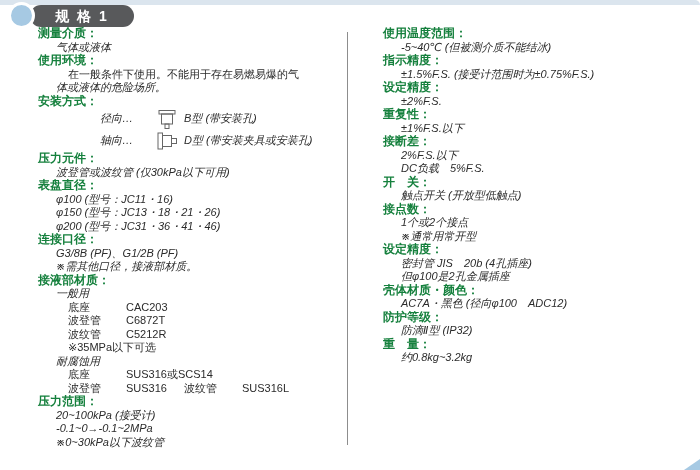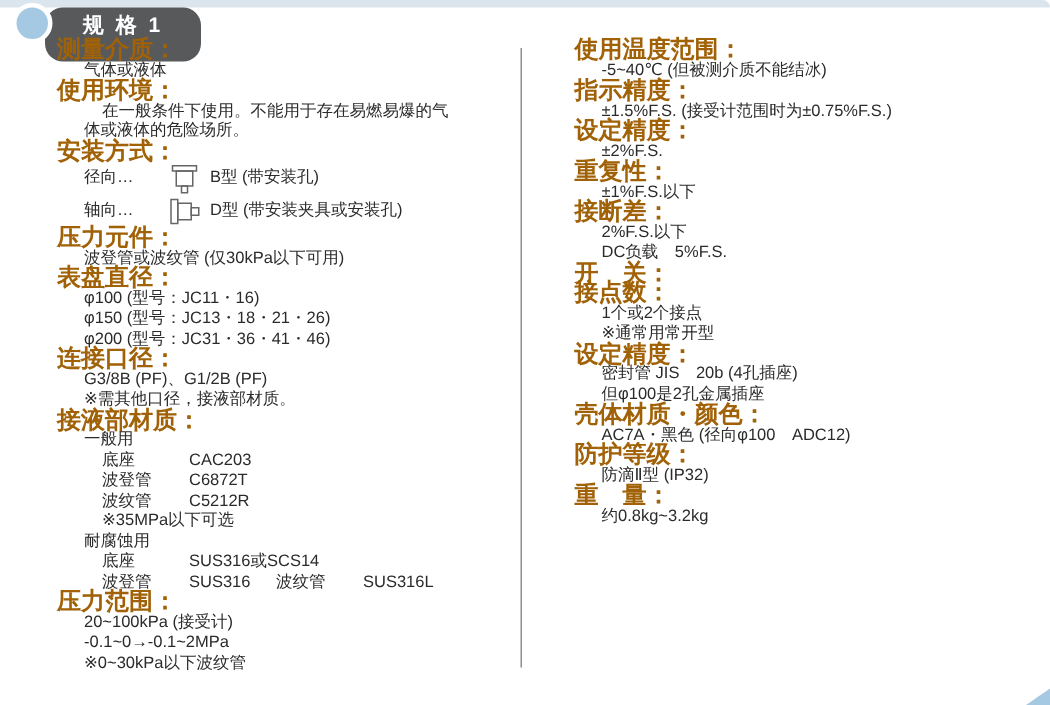--- a/index.html
+++ b/index.html
@@ -8,45 +8,45 @@
     position:relative; background:#fff; overflow:hidden;
     font-family:"Liberation Sans","DejaVu Sans",sans-serif;
     color:#2b2b2b;
   }
   .topbar {
     position:absolute; top:0; left:0; width:700px; height:5px;
     background:var(--topbar,#dbe5ee); border-radius:0 6px 0 0;
   }
   .header { position:absolute; top:2px; left:6px; width:140px; height:28px; }
   .badge {
-    position:absolute; left:24px; top:3px; width:104px; height:36px;
+    position:absolute; left:24px; top:3px; width:104px; height:22px;
     background:var(--badge,#58595b); border-radius:12px;
     color:#fff; font-weight:bold; font-size:14px; line-height:22px;
     text-align:center; letter-spacing:2px;
   }
   .circle {
     position:absolute; left:2px; top:0; width:27px; height:27px;
     background:var(--accent,#a6c9e3); border:3px solid #fff; border-radius:50%; z-index:2;
   }
   .columns { position:absolute; top:27px; left:0; width:700px; }
   .speccol { position:absolute; top:0; }
   #col-left  { left:38px;  width:302px; }
   #col-right { left:383px; width:310px; }
   .divider {
     position:absolute; left:347px; top:5px; width:1px; height:413px;
     background:var(--divider,#8d8d8d);
   }
-  .heading { font-weight:bold; font-size:16px; line-height:13.5px; color:#a16207; white-space:nowrap; }
+  .heading { font-weight:bold; font-size:12px; line-height:13.5px; color:#15803d; white-space:nowrap; }
   .row { font-size:11px; line-height:13.5px; white-space:nowrap; }
-  .indent-1 { padding-left:18px; }
+  .indent-1 { padding-left:18px;font-style:italic; }
   .indent-2 { padding-left:30px; }
   .indent-3 { padding-left:50px; }
   .row .col { display:inline-block; min-width:58px; }
   .mount-row { display:flex; align-items:center; height:22px; }
-  .mount-row .prefix { display:inline-block; width:50px; }
+  .mount-row .prefix { display:inline-block; width:50px;margin-left:44px; }
   .mount-row .mount-icon { display:inline-flex; width:34px; justify-content:center; align-items:center; }
   .corner {
     position:absolute; right:0; bottom:0; width:0; height:0;
     border-left:16px solid transparent;
     border-bottom:11px solid var(--accent,#a6c9e3);
   }
 </style>
 </head>
 <body style="--accent: #a6c9e3; --badge: #58595b; --topbar: #dbe5ee; --divider: #8d8d8d;">
 
@@ -144,20 +144,21 @@
         <div class="heading">重复性：</div>
         <div class="row indent-1">±1%F.S.以下</div>
       </div>
       <div class="section">
         <div class="heading">接断差：</div>
         <div class="row indent-1">2%F.S.以下</div>
         <div class="row indent-1">DC负载　5%F.S.</div>
       </div>
       <div class="section">
         <div class="heading">开　关：</div>
+        <div class="row indent-1">触点开关 (开放型低触点)</div>
       </div>
       <div class="section">
         <div class="heading">接点数：</div>
         <div class="row indent-1">1个或2个接点</div>
         <div class="row indent-1">※通常用常开型</div>
       </div>
       <div class="section">
         <div class="heading">设定精度：</div>
         <div class="row indent-1">密封管 JIS　20b (4孔插座)</div>
         <div class="row indent-1">但φ100是2孔金属插座</div>

